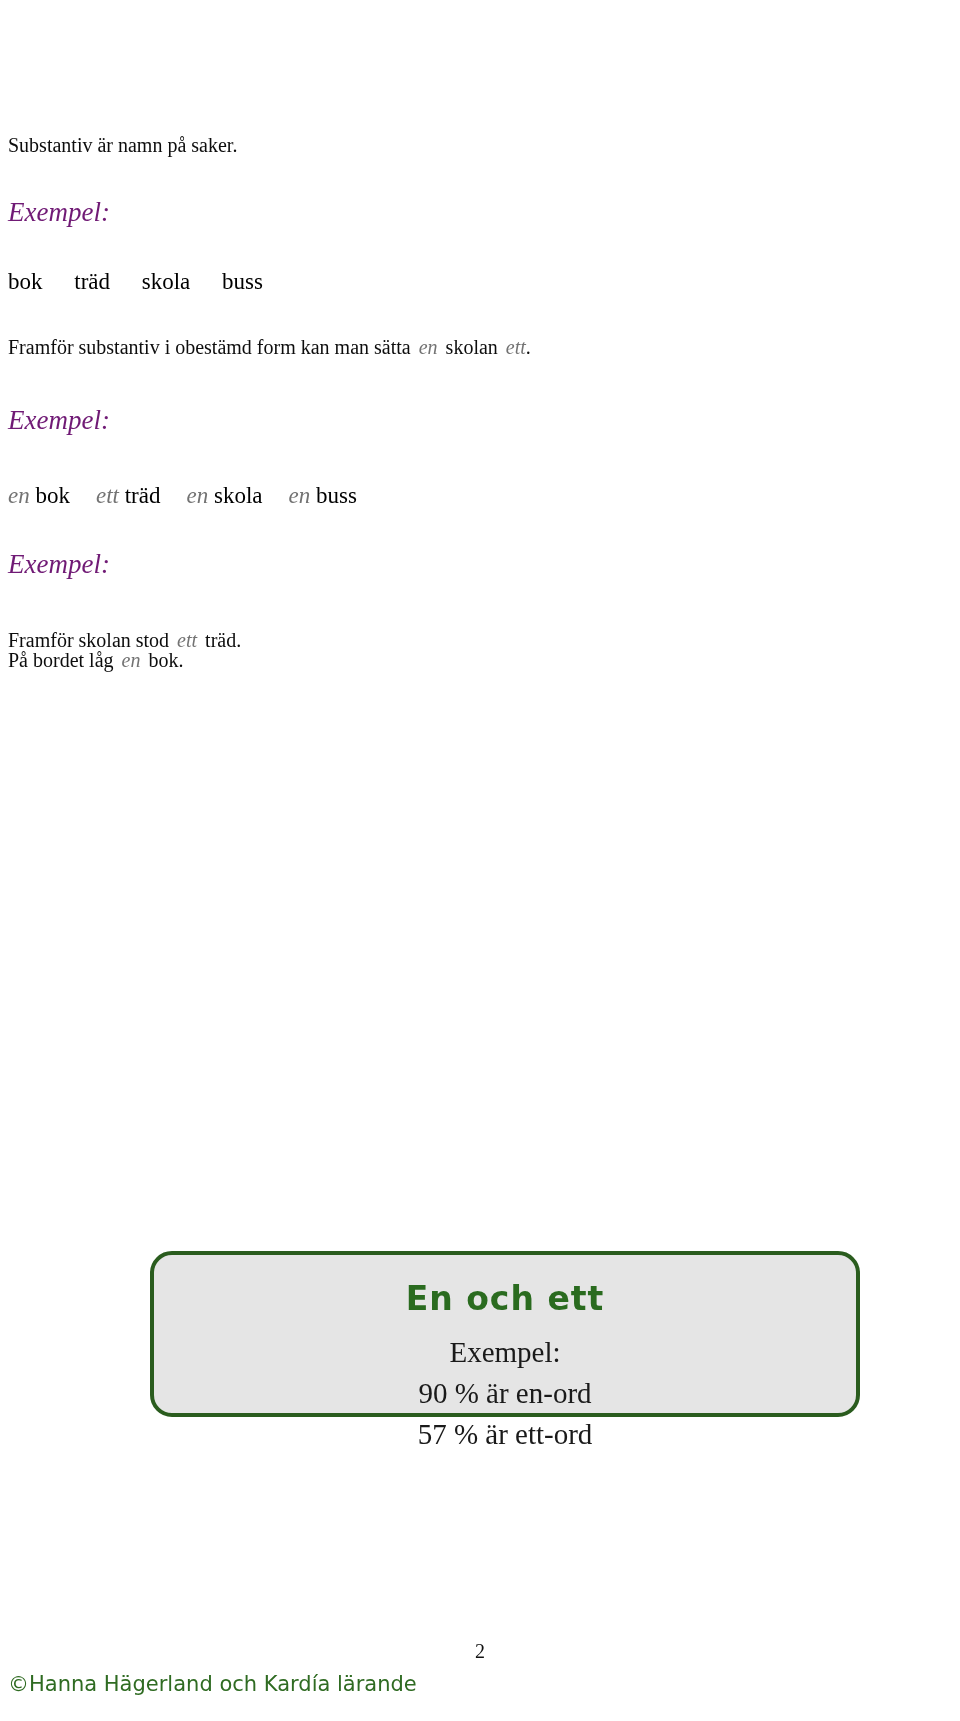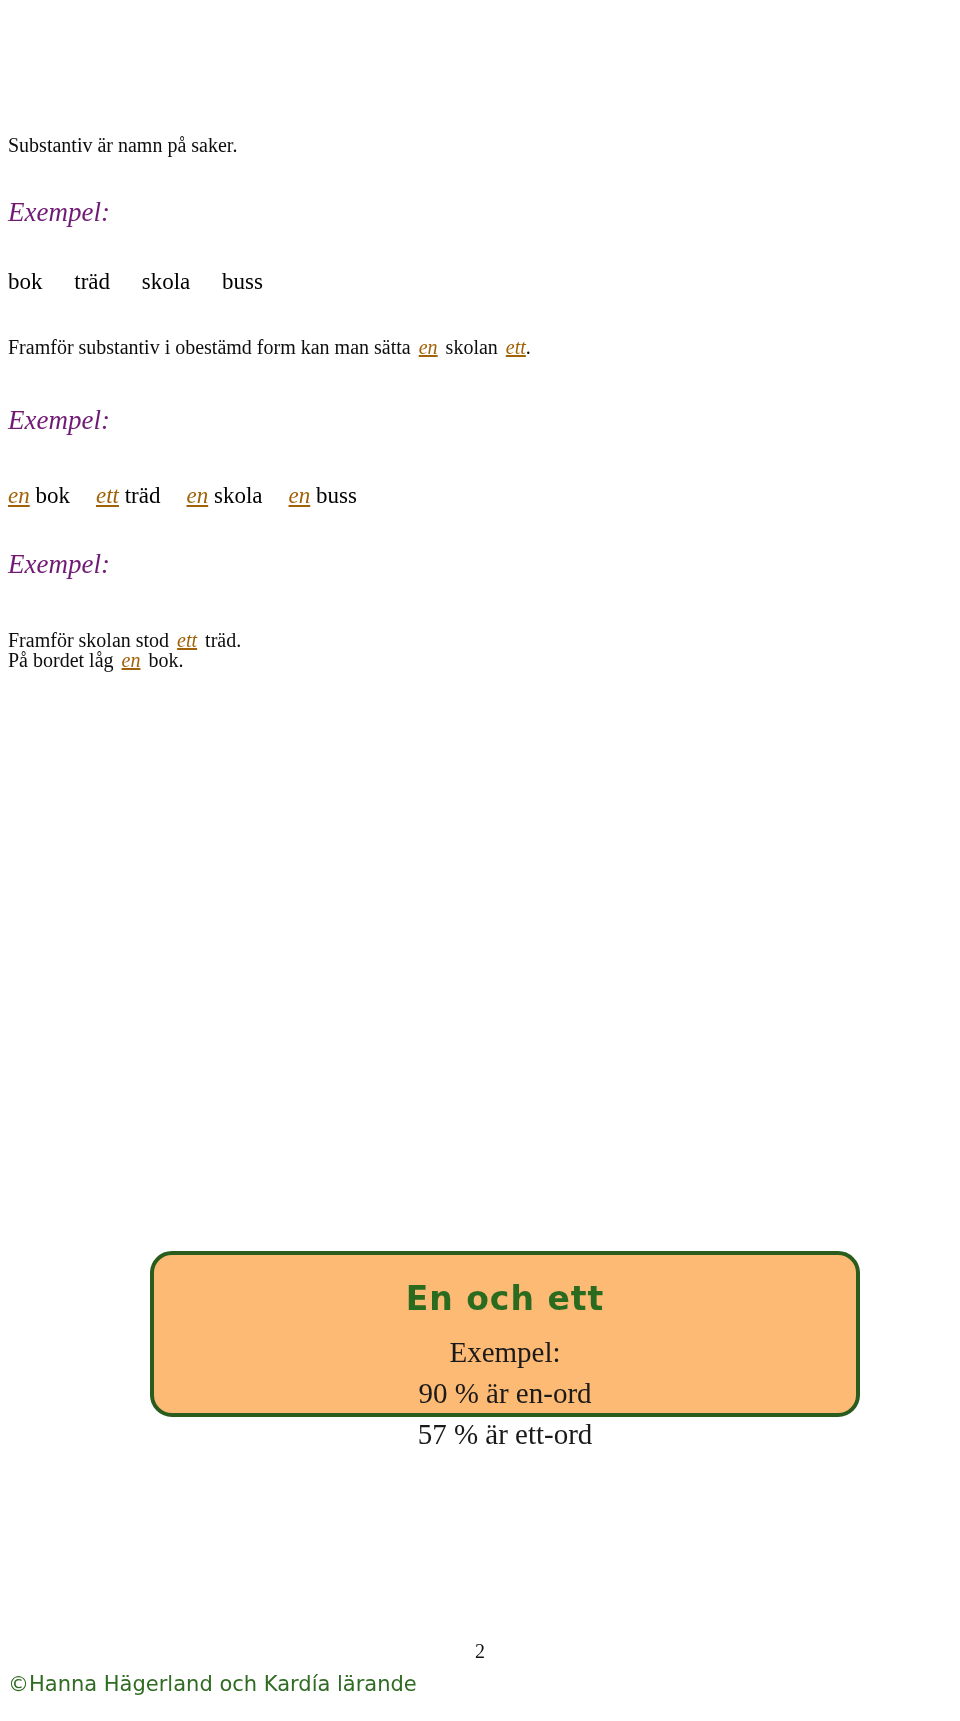--- a/index.html
+++ b/index.html
@@ -57,36 +57,35 @@
   }
   .word-row {
     font-size: 23px;
     line-height: 1.0;
     white-space: nowrap;
   }
   .word-row .w { margin-right: 26px; }
   .word-row .w:last-child { margin-right: 0; }
 
   .art {
-    color: #a16207;
+    color: #737373;
     font-style: italic;
-    text-decoration: underline;
   }
 
   .inline-row .seg { margin-right: 8px; }
 
   
   .rules-box {
     position: absolute;
     left: 150px;
     top: 1251px;
     width: 710px;
     height: 166px;
     box-sizing: border-box;
-    background: #fdba74;
+    background: #e5e5e5;
     border: 4px solid #2a5c1e;
     border-radius: 22px;
     text-align: center;
   }
   .rules-heading {
     font-family: "DejaVu Sans", "Liberation Sans", sans-serif;
     font-weight: bold;
     font-size: 33px;
     color: #2a6b1f;
     letter-spacing: 1px;

